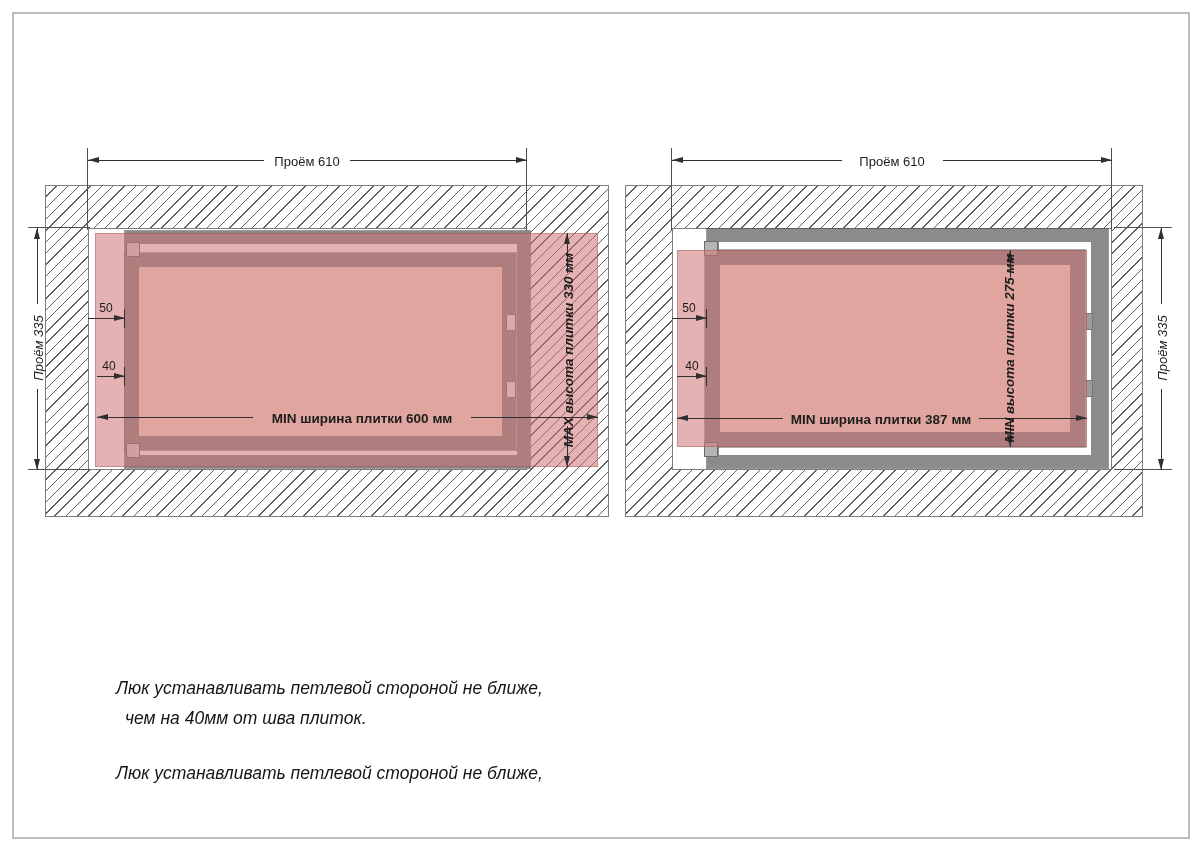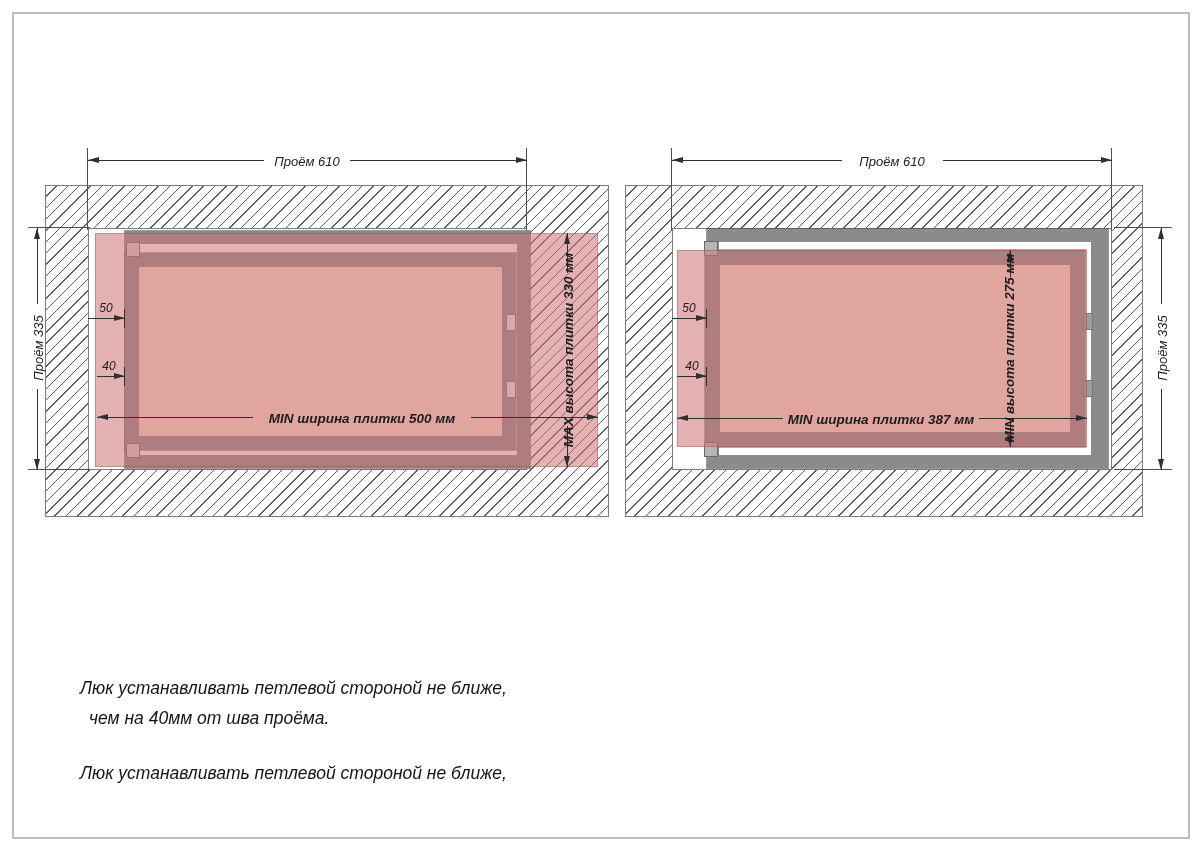--- a/index.html
+++ b/index.html
@@ -25,26 +25,26 @@
   .hline{height:1px;background:#2f2f2f;}
   .vline{width:1px;background:#2f2f2f;}
   .ext{background:#4f4f4f;}
   .tick{width:1px;height:19px;background:#2f2f2f;}
   .arr{width:0;height:0;border-style:solid;}
   .arr.l{border-width:3.5px 11px 3.5px 0;border-color:transparent #2f2f2f transparent transparent;}
   .arr.r{border-width:3.5px 0 3.5px 11px;border-color:transparent transparent transparent #2f2f2f;}
   .arr.u{border-width:0 3.5px 11px 3.5px;border-color:transparent transparent #2f2f2f transparent;}
   .arr.d{border-width:11px 3.5px 0 3.5px;border-color:#2f2f2f transparent transparent transparent;}
   .hlab{position:absolute;transform:translate(-50%,-50%);white-space:nowrap;
-        font-style:italic;font-size:13px;color:#1d1d1d;}
+        font-size:13px;color:#1d1d1d;}
   .vlab{position:absolute;writing-mode:vertical-rl;transform:translate(-50%,-50%) rotate(180deg);
         white-space:nowrap;font-style:italic;font-size:13px;color:#1d1d1d;}
   .bold{font-weight:bold;font-size:13.5px;}
   .small{font-size:12px;}
-  .note{position:absolute;font-style:italic;font-size:17.5px;line-height:30px;color:#161616;}
+  .note{position:absolute;font-style:italic;font-size:17.5px;line-height:30px;color:#161616;margin-left:36px;}
   .note .indent{padding-left:9px;}
 </style>
 </head>
 <body>
 
 <div id="page">
   <div class="abs sheet-frame"></div>
 
   <div>
     <div class="abs wall" style="left:45px;top:185px;width:562px;height:330px;"></div>
@@ -79,21 +79,21 @@
     <div class="hlab small" style="left:106px;top:308px;">50</div>
     <div class="abs hline" style="left:97px;top:376px;width:28px;"></div>
     <div class="abs arr r" style="left:114px;top:373px;"></div>
     <div class="abs tick" style="left:124px;top:367px;"></div>
     <div class="hlab small" style="left:109px;top:366px;">40</div>
 
     <div class="abs hline" style="left:97px;top:417px;width:156px;"></div>
     <div class="abs hline" style="left:471px;top:417px;width:127px;"></div>
     <div class="abs arr l" style="left:97px;top:414px;"></div>
     <div class="abs arr r" style="left:587px;top:414px;"></div>
-    <div class="hlab bold" style="left:362px;top:418px;">MIN ширина плитки 500 мм</div>
+    <div class="hlab bold" style="left:362px;top:418px;">MIN ширина плитки 600 мм</div>
 
     <div class="abs vline" style="left:567px;top:233px;height:40px;"></div>
     <div class="abs vline" style="left:567px;top:426px;height:41px;"></div>
     <div class="abs arr u" style="left:564px;top:233px;"></div>
     <div class="abs arr d" style="left:564px;top:456px;"></div>
     <div class="vlab bold" style="left:568px;top:350px;">MAX высота плитки 330 мм</div>
   </div>
 
   <div>
     <div class="abs wall" style="left:625px;top:185px;width:516px;height:330px;"></div>
@@ -139,18 +139,18 @@
 
     <div class="abs vline" style="left:1010px;top:250px;height:27px;"></div>
     <div class="abs vline" style="left:1010px;top:419px;height:28px;"></div>
     <div class="abs arr u" style="left:1007px;top:250px;"></div>
     <div class="abs arr d" style="left:1007px;top:436px;"></div>
     <div class="vlab bold" style="left:1009px;top:348px;">MIN высота плитки 275 мм</div>
   </div>
 
   <div class="note" style="left:80px;top:673px;">
     <div>Люк устанавливать петлевой стороной не ближе,</div>
-    <div class="indent">чем на 40мм от шва проёма.</div>
+    <div class="indent">чем на 40мм от шва плиток.</div>
   </div>
   <div class="note" style="left:80px;top:758px;">
     <div>Люк устанавливать петлевой стороной не ближе,</div>
   </div>
 </div>
 
 </body></html>

